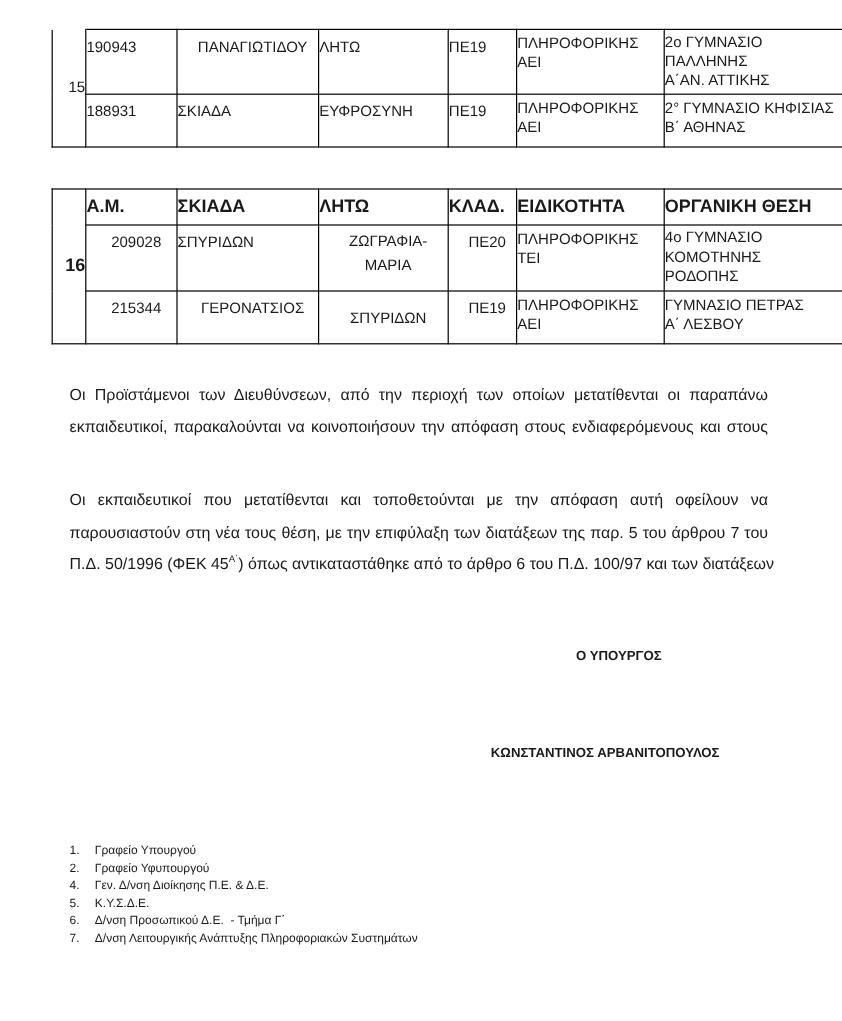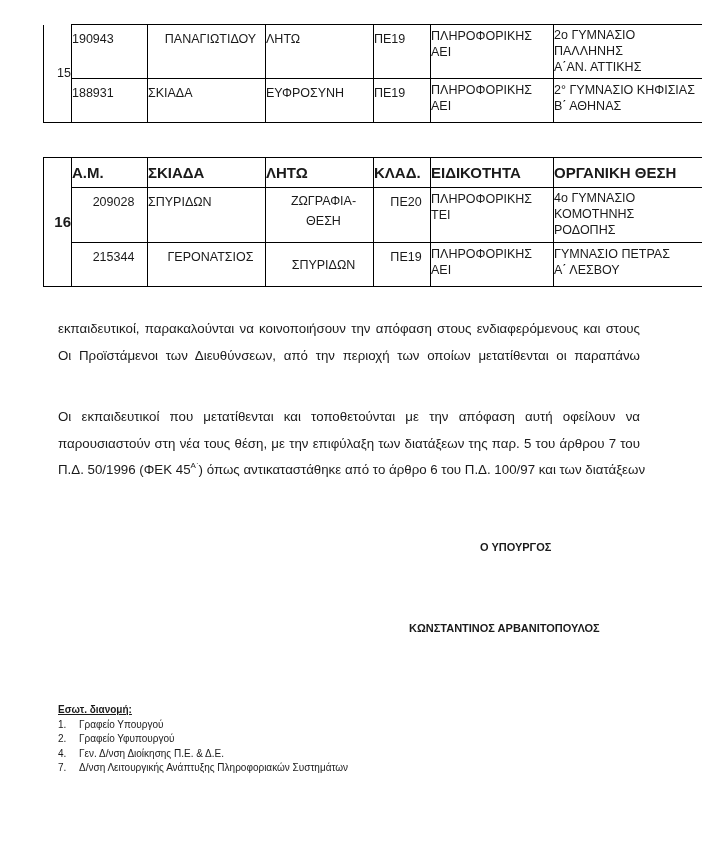--- a/index.html
+++ b/index.html
@@ -145,21 +145,21 @@
     <tr style="height:55px">
       <td class="l">
             <div class="inner">209028</div>
           </td>
       <td class="c">
             <div class="inner">ΣΠΥΡΙΔΩΝ</div>
           </td>
       <td class="l">
             <div class="inner" style="line-height:20px;padding-top:3px">
               <div>ΖΩΓΡΑΦΙΑ-</div>
-              <div>ΘΕΣΗ</div>
+              <div>ΜΑΡΙΑ</div>
             </div>
           </td>
       <td class="l">
             <div class="inner">ΠΕ20</div>
           </td>
       <td class="c">
             <div class="inner" style="padding-top:3px">
               <div>ΠΛΗΡΟΦΟΡΙΚΗΣ</div>
               <div>ΤΕΙ</div>
             </div>
@@ -196,32 +196,33 @@
               <div>ΓΥΜΝΑΣΙΟ ΠΕΤΡΑΣ</div>
               <div>Α΄ ΛΕΣΒΟΥ</div>
             </div>
           </td>
     </tr>
   </tbody>
     </table>
 </div>
 
 <div class="para" id="para-1">
+  <span class="ln">Οι Προϊστάμενοι των Διευθύνσεων, από την περιοχή των οποίων μετατίθενται οι παραπάνω</span>
   <span class="ln">εκπαιδευτικοί, παρακαλούνται να κοινοποιήσουν την απόφαση στους ενδιαφερόμενους και στους</span>
-  <span class="ln">Οι Προϊστάμενοι των Διευθύνσεων, από την περιοχή των οποίων μετατίθενται οι παραπάνω</span>
 </div>
 
 <div class="para" id="para-2">
   <span class="ln">Οι εκπαιδευτικοί που μετατίθενται και τοποθετούνται με την απόφαση αυτή οφείλουν να</span>
   <span class="ln">παρουσιαστούν στη νέα τους θέση, με την επιφύλαξη των διατάξεων της παρ. 5 του άρθρου 7 του</span>
   <span class="ln"><span>Π.Δ. 50/1996 (ΦΕΚ 45</span><sup>Α΄</sup><span>) όπως αντικαταστάθηκε από το άρθρο 6 του Π.Δ. 100/97 και των διατάξεων</span></span>
 </div>
 
 <div class="sig" id="sig-title">Ο ΥΠΟΥΡΓΟΣ</div>
 <div class="sig" id="sig-name">ΚΩΝΣΤΑΝΤΙΝΟΣ ΑΡΒΑΝΙΤΟΠΟΥΛΟΣ</div>
 
 <div class="dist">
-  <div class="dhead">Εσωτ. διανομή:</div>
   <div class="ditem"><span class="num">1.</span><span>Γραφείο Υπουργού</span></div>
   <div class="ditem"><span class="num">2.</span><span>Γραφείο Υφυπουργού</span></div>
   <div class="ditem"><span class="num">4.</span><span>Γεν. Δ/νση Διοίκησης Π.Ε. &amp; Δ.Ε.</span></div>
+  <div class="ditem"><span class="num">5.</span><span>Κ.Υ.Σ.Δ.Ε.</span></div>
+  <div class="ditem"><span class="num">6.</span><span style="white-space:pre">Δ/νση Προσωπικού Δ.Ε.  - Τμήμα Γ΄</span></div>
   <div class="ditem"><span class="num">7.</span><span>Δ/νση Λειτουργικής Ανάπτυξης Πληροφοριακών Συστημάτων</span></div>
 </div>
 
 </body></html>

